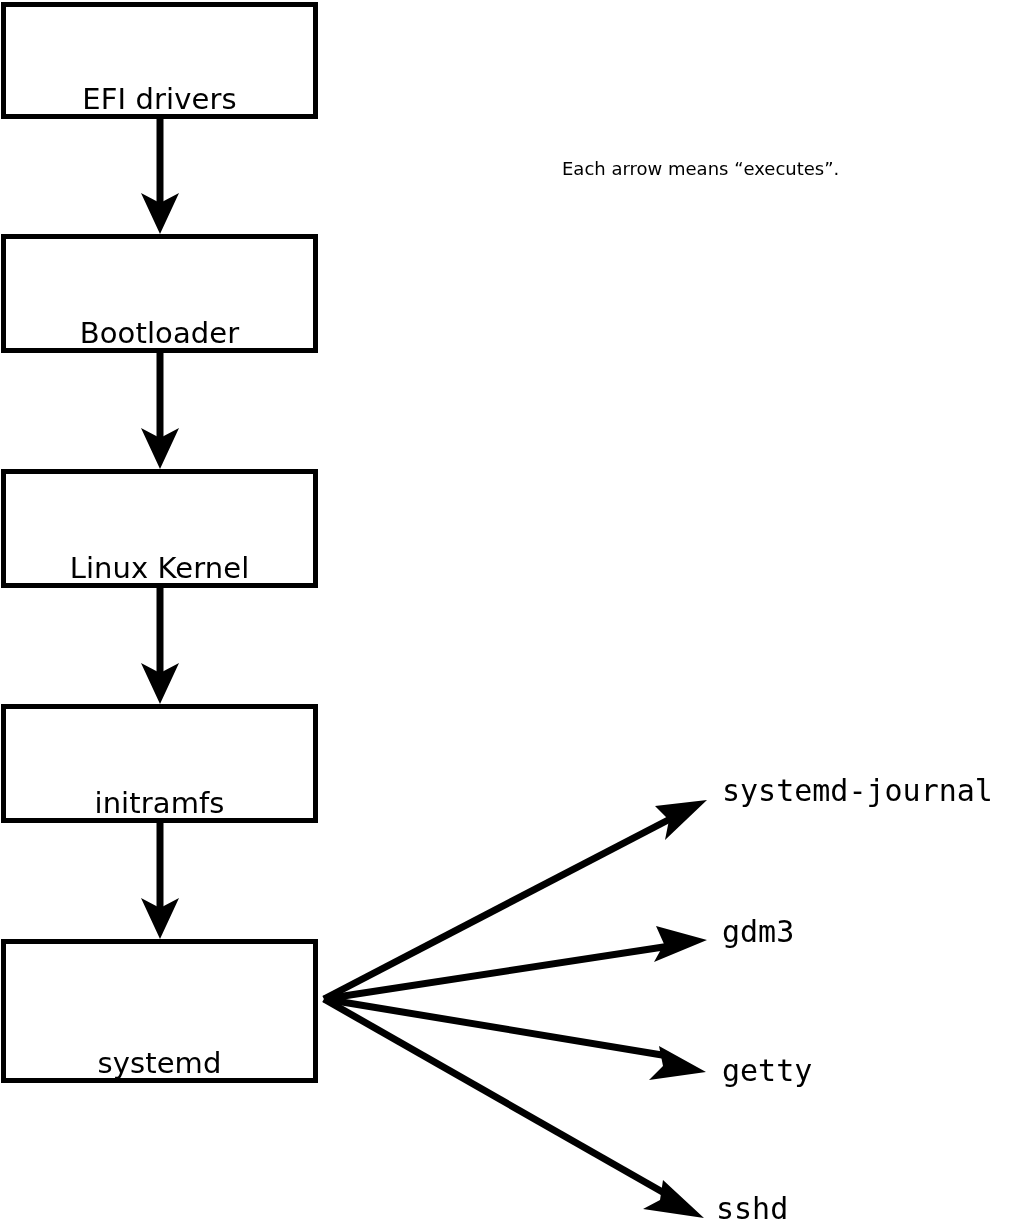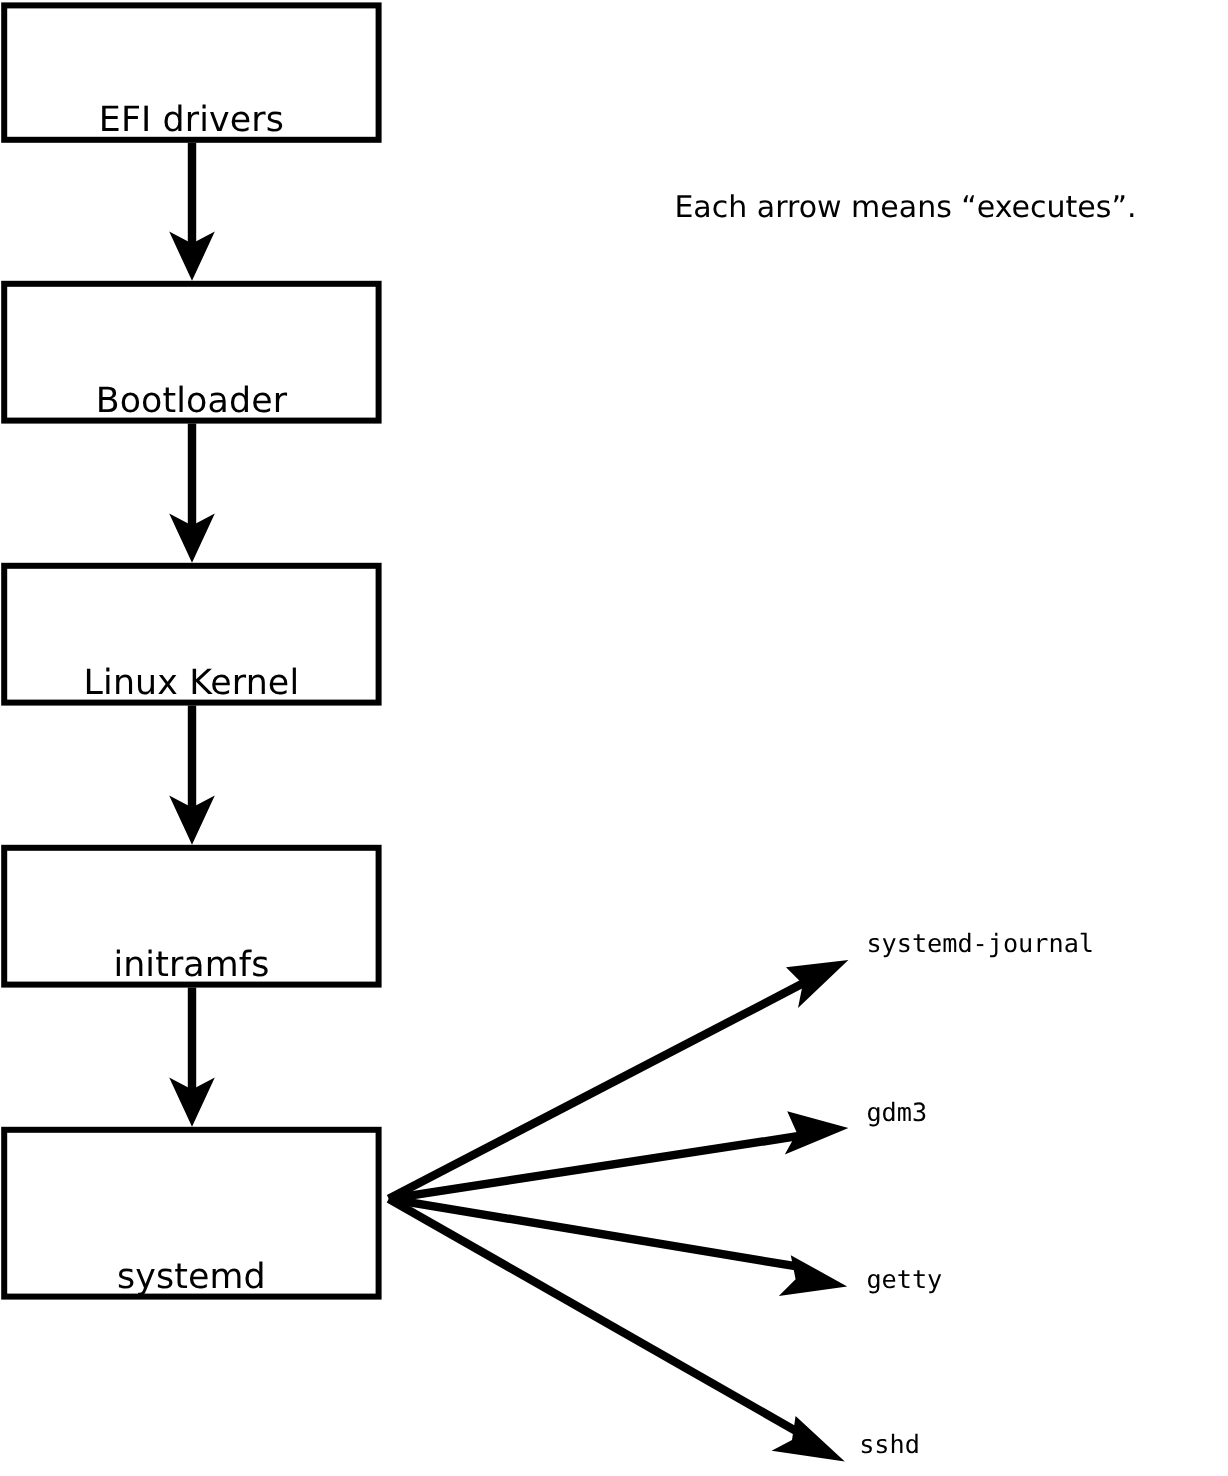--- a/index.html
+++ b/index.html
@@ -35,32 +35,32 @@
     font-family: "DejaVu Sans", "Liberation Sans", sans-serif;
     font-size: 29px;
     line-height: 1;
     color: #000000;
     white-space: nowrap;
     letter-spacing: 0.1px;
   }
   .service-label {
     position: absolute;
     font-family: "DejaVu Sans Mono", "Liberation Mono", monospace;
-    font-size: 21px;
+    font-size: 30px;
     line-height: 1;
     color: #000000;
     white-space: nowrap;
     letter-spacing: 0px;
   }
   #legend-note {
     position: absolute;
     left: 562px;
     top: 160px;
     font-family: "DejaVu Sans", "Liberation Sans", sans-serif;
-    font-size: 25px;
+    font-size: 18px;
     line-height: 1;
     color: #000000;
     white-space: nowrap;
   }
   svg.arrow-layer {
     position: absolute;
     left: 0;
     top: 0;
     width: 1023px;
     height: 1230px;

